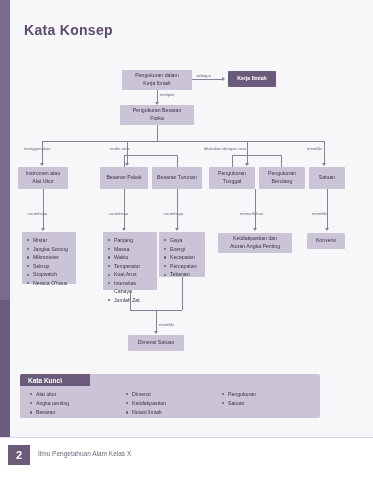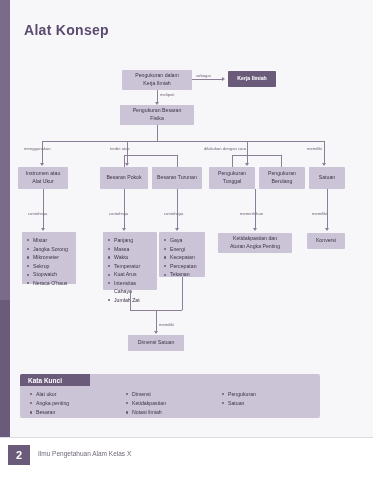--- a/index.html
+++ b/index.html
@@ -135,21 +135,21 @@
   }
 </style>
 </head>
 <body>
 
 <div class="page-bg"></div>
 <div class="left-bar"></div>
 <div class="left-bar-accent"></div>
 <div class="content-card"></div>
 
-<div class="title">Alat Konsep</div>
+<div class="title">Kata Konsep</div>
 
 <div>
 
   <div class="node" style="left:122px; top:70px; width:70px; height:20px; white-space:pre-line;">Pengukuran dalam
 Kerja Ilmiah</div>
 
   <div class="ln lnh" style="left:192px; top:79px; width:30px;"></div>
   <div class="arrow-right" style="left:222px; top:77px;"></div>
   <div class="edge-label" style="left:196px; top:73px;">sebagai</div>
 

